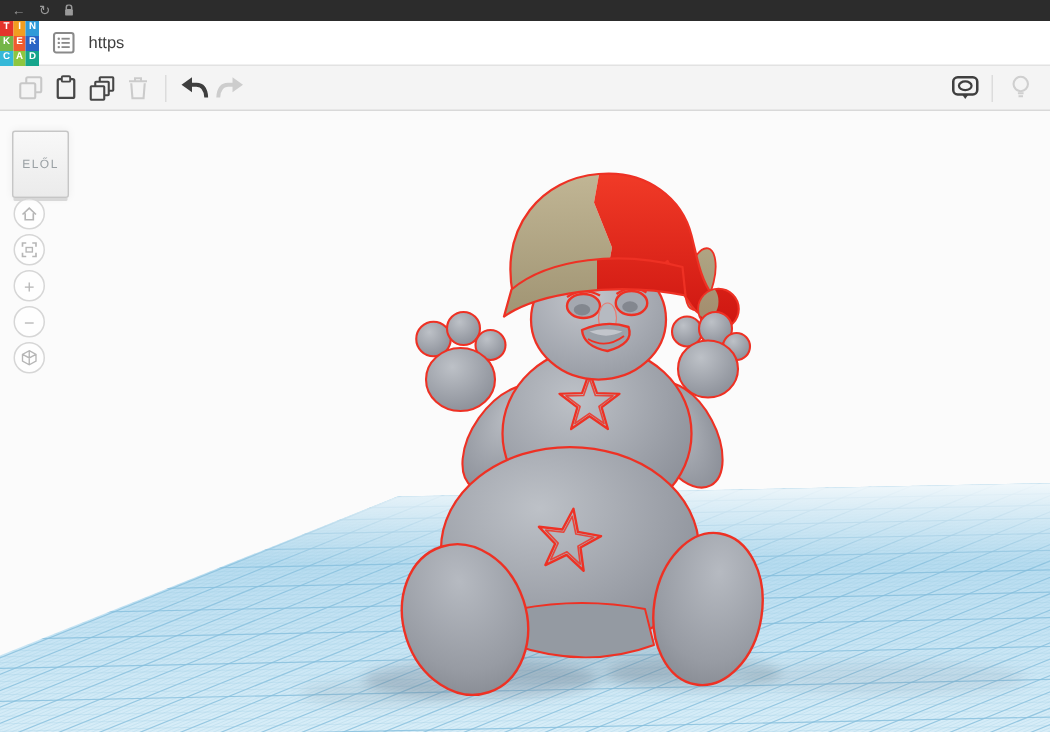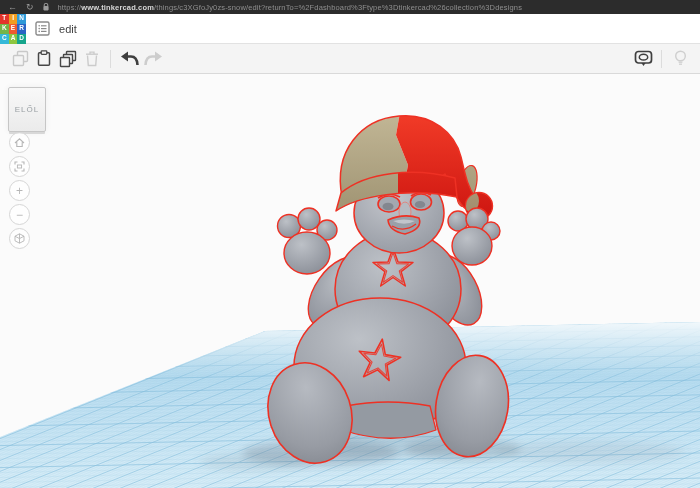--- a/index.html
+++ b/index.html
@@ -56,21 +56,20 @@
 
   <div class="browser-bar">
     <span class="bicon">←</span>
     <span class="bicon">↻</span>
     <span class="bicon">
       <svg width="6" height="8" viewBox="0 0 6 8">
           <path d="M1.2 3V2a1.8 1.8 0 0 1 3.6 0v1" fill="none" stroke="#9a9a9a" stroke-width="1"></path>
           <rect x="0.4" y="3" width="5.2" height="4.4" rx="0.8" fill="#9a9a9a"></rect>
         </svg>
     </span>
-    <span class="url"><span>https://</span><span class="domain">www.tinkercad.com</span><span>/things/c3XGfoJy0zs-snow/edit?returnTo=%2Fdashboard%3Ftype%3Dtinkercad%26collection%3Ddesigns</span></span>
   </div>
 
   <div class="header-row">
     <div class="logo">
       <span class="tile t0">T</span>
       <span class="tile t1">I</span>
       <span class="tile t2">N</span>
       <span class="tile t3">K</span>
       <span class="tile t4">E</span>
       <span class="tile t5">R</span>
@@ -82,21 +81,21 @@
       <svg width="15" height="15" viewBox="0 0 15 15">
           <rect x="1" y="1" width="13" height="13" rx="1.5" fill="none" stroke="#8a8a8a" stroke-width="1.4"></rect>
           <circle cx="4.2" cy="4.8" r="0.8" fill="#8a8a8a"></circle>
           <rect x="6" y="4.2" width="5.5" height="1.2" fill="#8a8a8a"></rect>
           <circle cx="4.2" cy="7.6" r="0.8" fill="#8a8a8a"></circle>
           <rect x="6" y="7" width="5.5" height="1.2" fill="#8a8a8a"></rect>
           <circle cx="4.2" cy="10.4" r="0.8" fill="#8a8a8a"></circle>
           <rect x="6" y="9.8" width="5.5" height="1.2" fill="#8a8a8a"></rect>
         </svg>
     </span>
-    <span class="design-name">edit</span>
+    <span class="design-name">https</span>
   </div>
 
   <div class="toolbar-row">
     <span class="tbtn">
       <svg width="17" height="17" viewBox="0 0 17 17">
           <rect x="5.5" y="1.5" width="10" height="10" rx="1" fill="none" stroke="#c8c8c8" stroke-width="1.4"></rect>
           <rect x="1.5" y="5.5" width="10" height="10" rx="1" fill="#f4f4f4" stroke="#c8c8c8" stroke-width="1.4"></rect>
         </svg>
     </span>
     <span class="tbtn">

